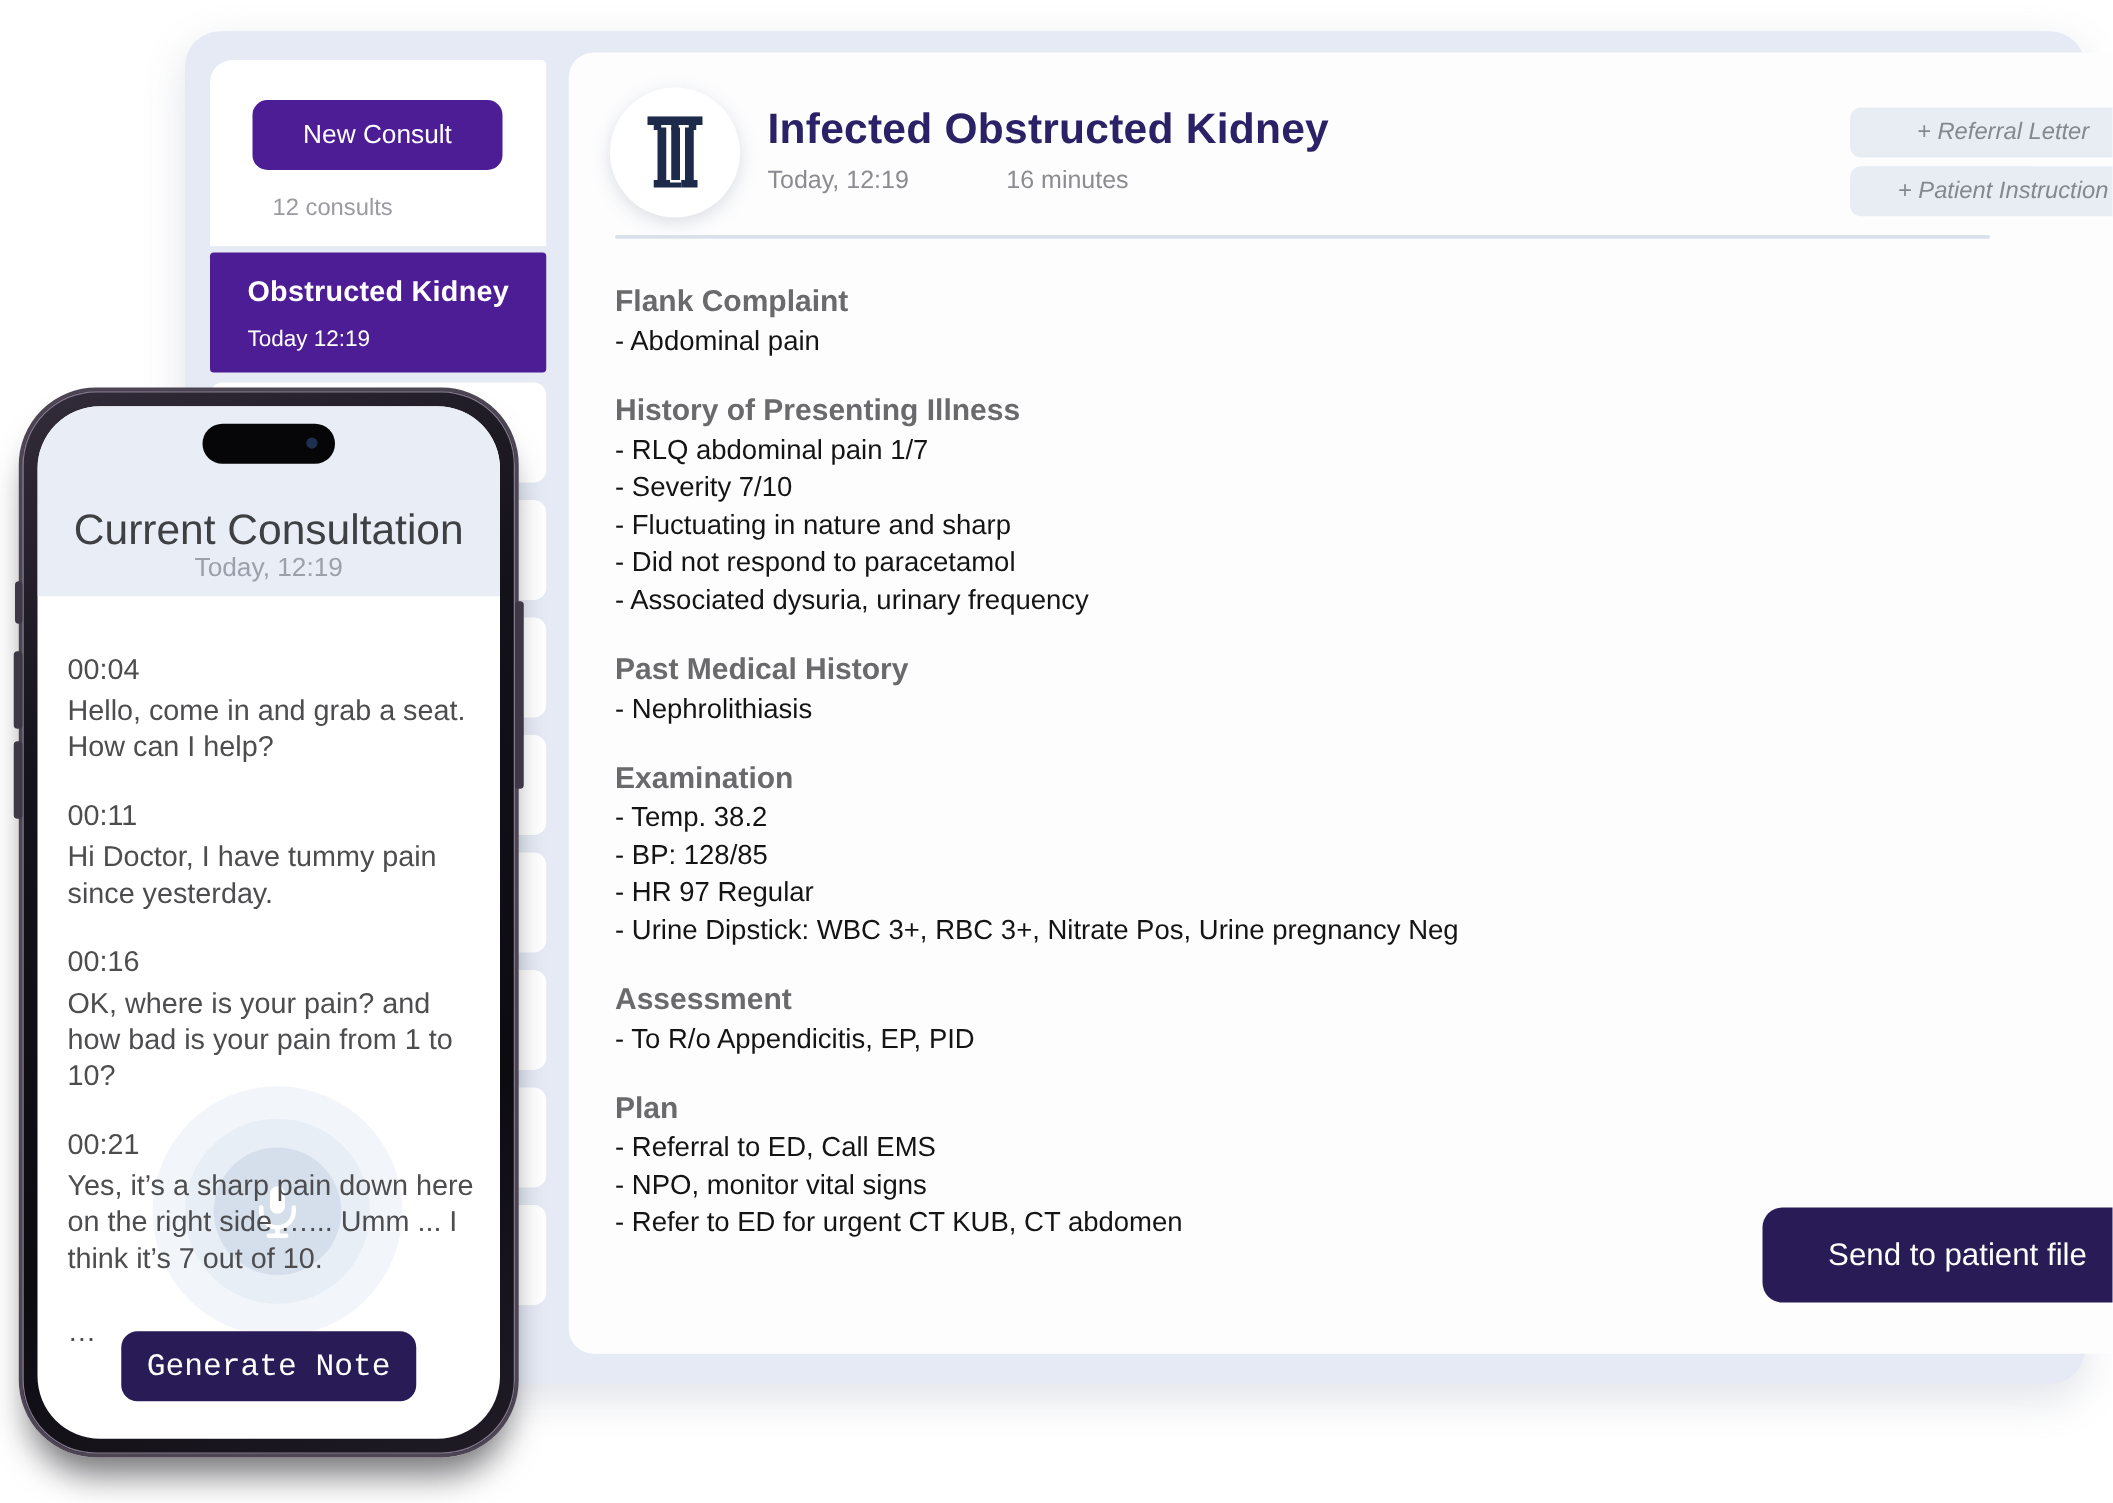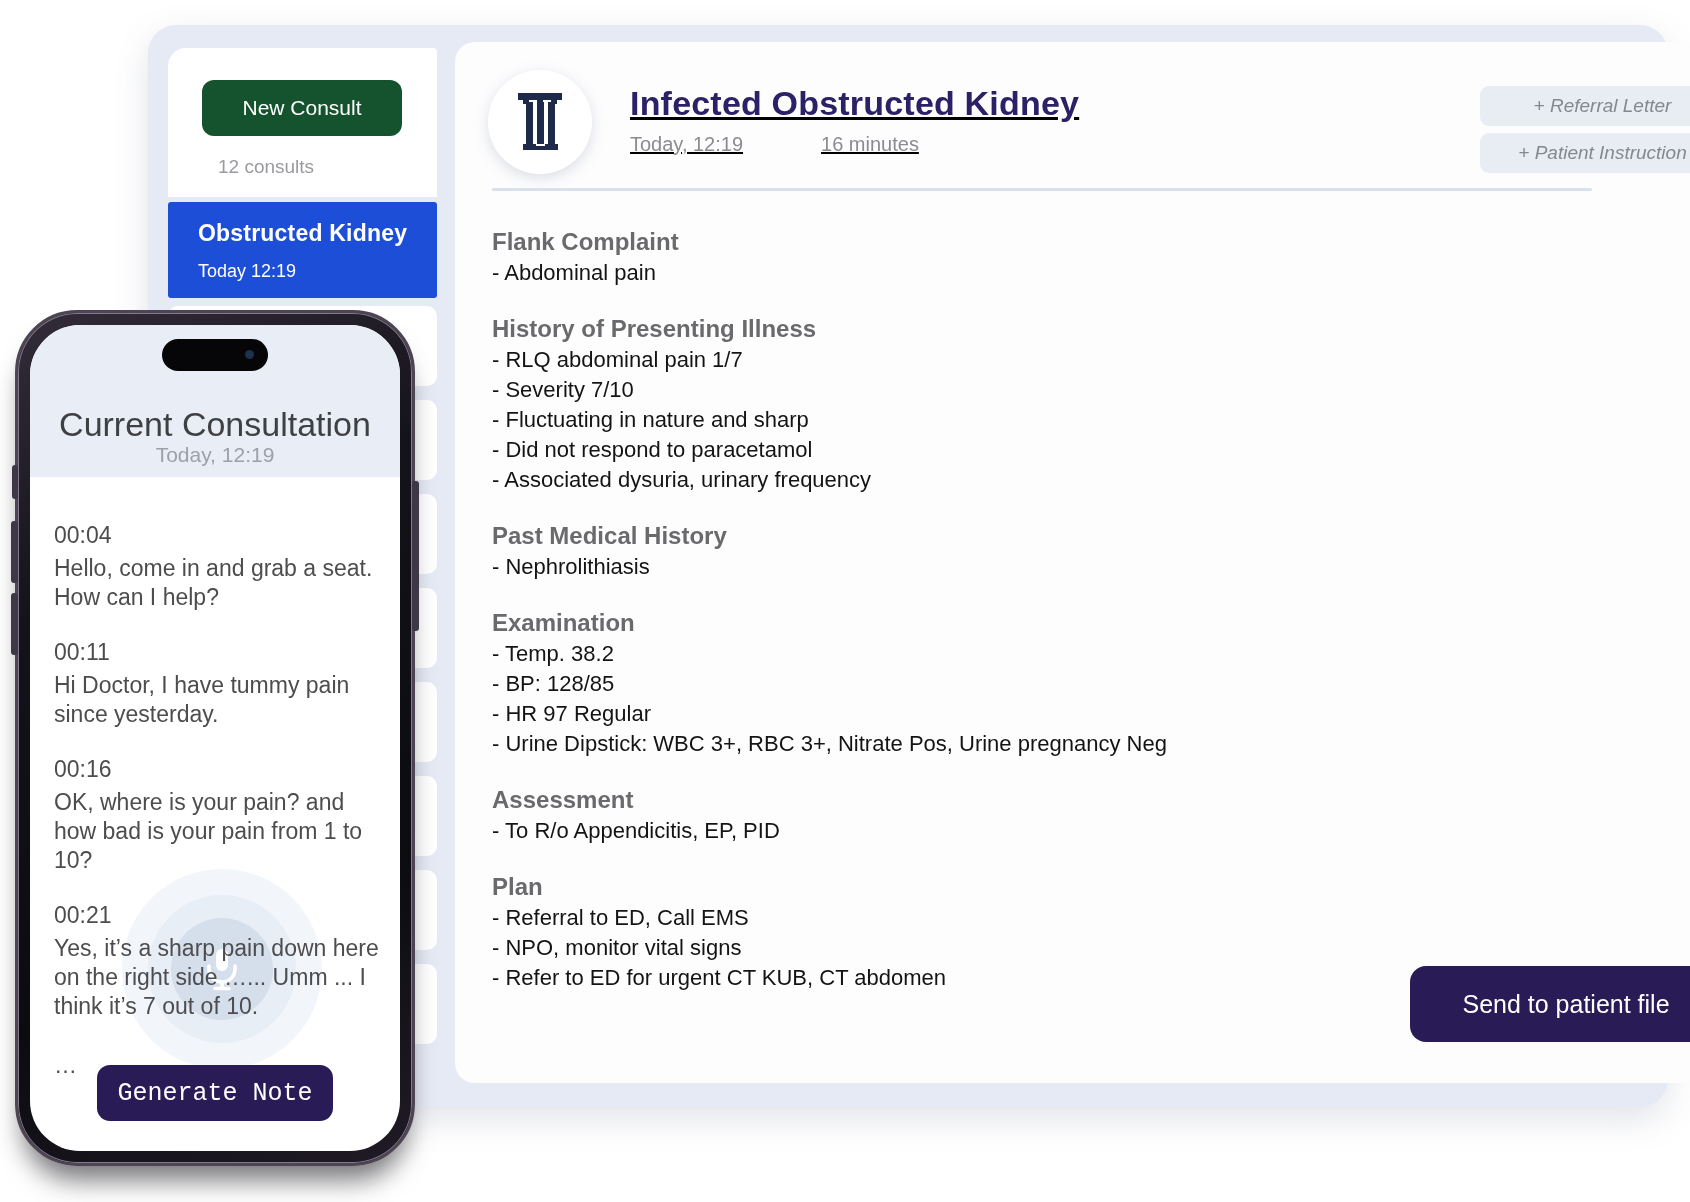--- a/index.html
+++ b/index.html
@@ -9,35 +9,35 @@
 
   
   .app { position:absolute; left:148px; top:25px; width:1520px; height:1082px;
          background:#e5eaf5; border-radius:28px;
          box-shadow:0 12px 34px rgba(90,100,130,.18); }
 
   
   .side-top { position:absolute; left:20px; top:23px; width:269px; height:149px;
               background:#ffffff; border-radius:18px 4px 0 0; }
   .new-consult { position:absolute; left:34px; top:32px; width:200px; height:56px;
-                 background:#14532d; border:none; border-radius:12px; color:#fff;
+                 background:#4c1d95; border:none; border-radius:12px; color:#fff;
                  font-size:21px; font-family:"Liberation Sans",sans-serif; cursor:pointer; }
   .consult-count { position:absolute; left:50px; top:108px; color:#9a9aa0; font-size:19px; }
   .side-selected { position:absolute; left:20px; top:177px; width:269px; height:96px;
-                   background:#1d4ed8; border-radius:3px; color:#fff; padding:18px 0 0 30px;
+                   background:#4c1d95; border-radius:3px; color:#fff; padding:18px 0 0 30px;
                    cursor:pointer; }
   .side-selected .t1 { font-size:23px; font-weight:bold; letter-spacing:.2px; }
   .side-selected .t2 { font-size:18px; margin-top:14px; }
   .side-rows { position:absolute; left:20px; top:281px; width:269px; }
   .side-row { height:80px; margin-bottom:14px; background:#ffffff; border-radius:10px; }
 
   
   .note-card { position:absolute; left:307px; top:17px; width:1333px; height:1041px;
                background:#fdfdfe; border-radius:20px; }
-  .note-head { position:absolute; left:33px; top:28px; display:flex; gap:38px;text-decoration:underline; }
+  .note-head { position:absolute; left:33px; top:28px; display:flex; gap:22px; }
   .logo-circle { width:104px; height:104px; border-radius:50%; background:#ffffff;
                  box-shadow:0 4px 14px rgba(120,130,150,.25); display:flex;
                  align-items:center; justify-content:center; }
   .note-title { color:#2b2166; font-size:34px; font-weight:bold; margin-top:14px; letter-spacing:.2px; }
   .note-meta { display:flex; gap:78px; margin-top:10px; color:#8b8b90; font-size:20px; }
   .pill { position:absolute; right:63px; width:245px; height:40px; background:#e8edf4;
           border:none; border-radius:9px; color:#84888f; font-size:19px; font-style:italic;
           font-family:"Liberation Sans",sans-serif; cursor:pointer; }
   .pill.p1 { top:44px; } .pill.p2 { top:91px; }
   .note-divider { position:absolute; left:37px; top:146px; width:1100px; height:3px;

